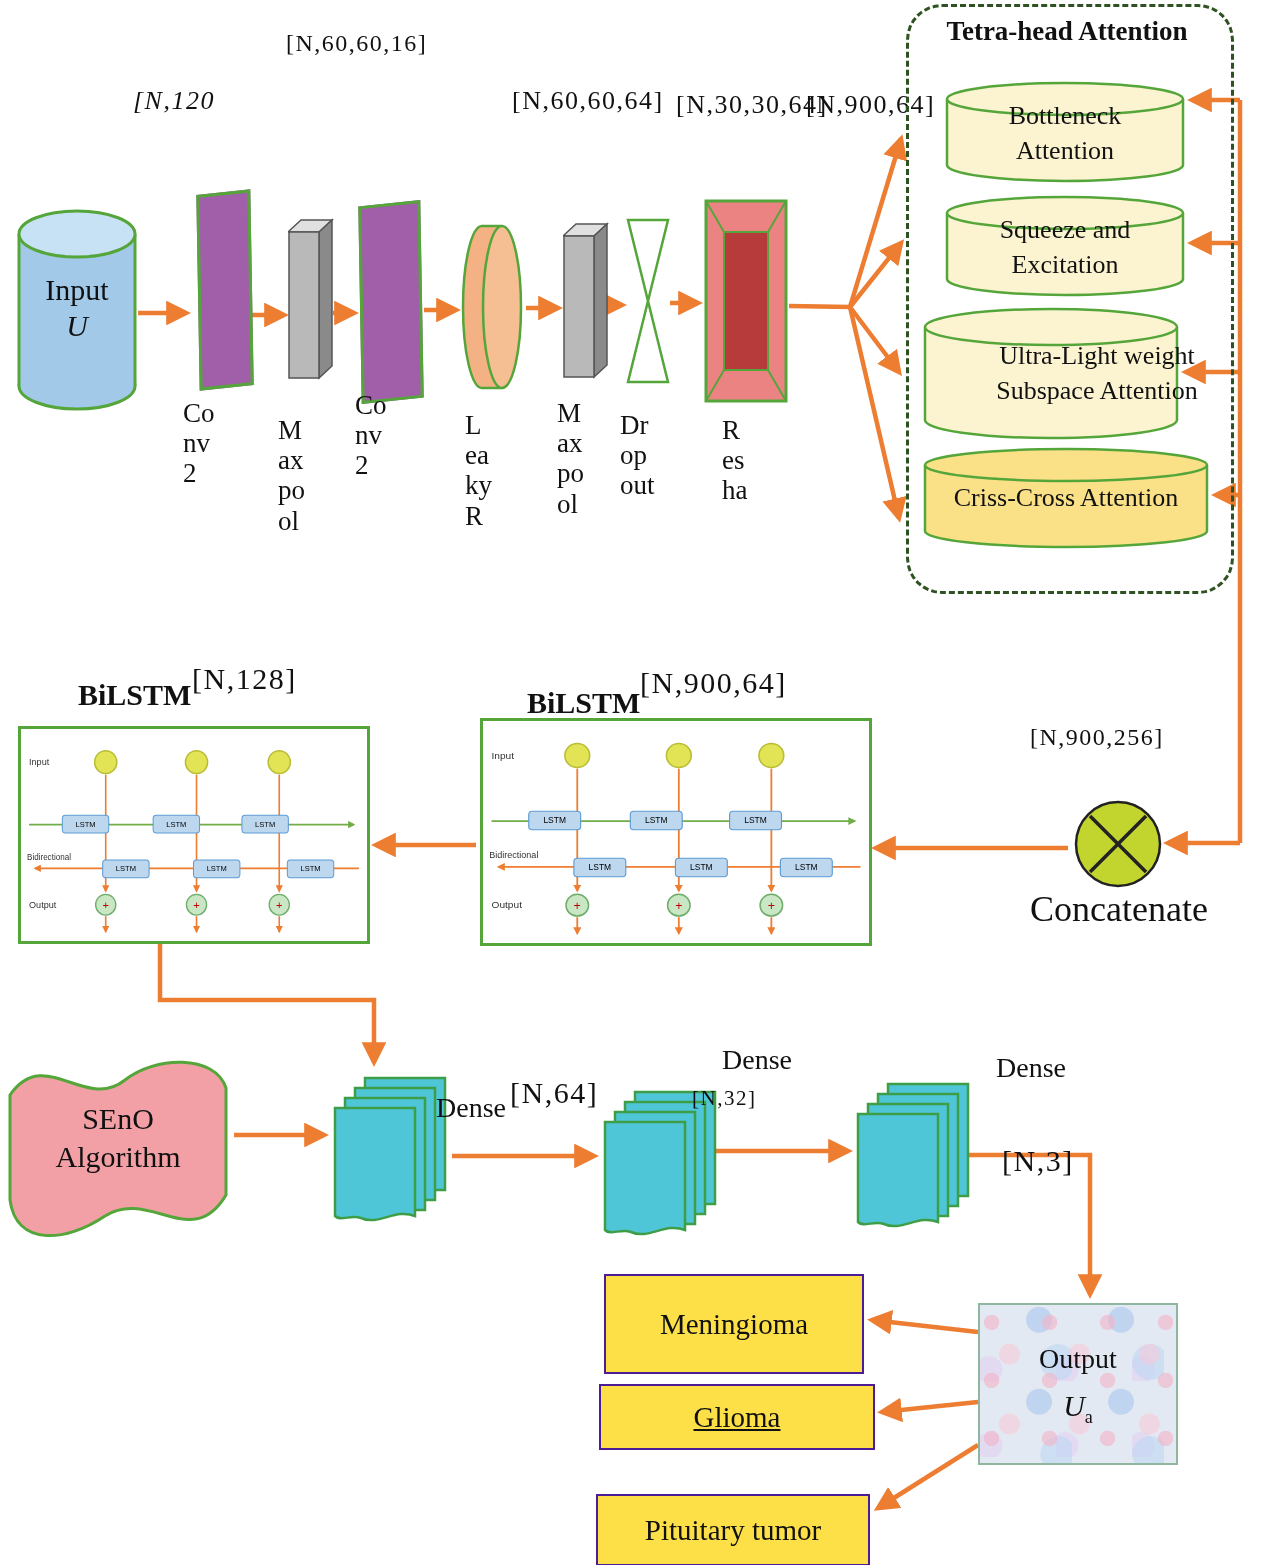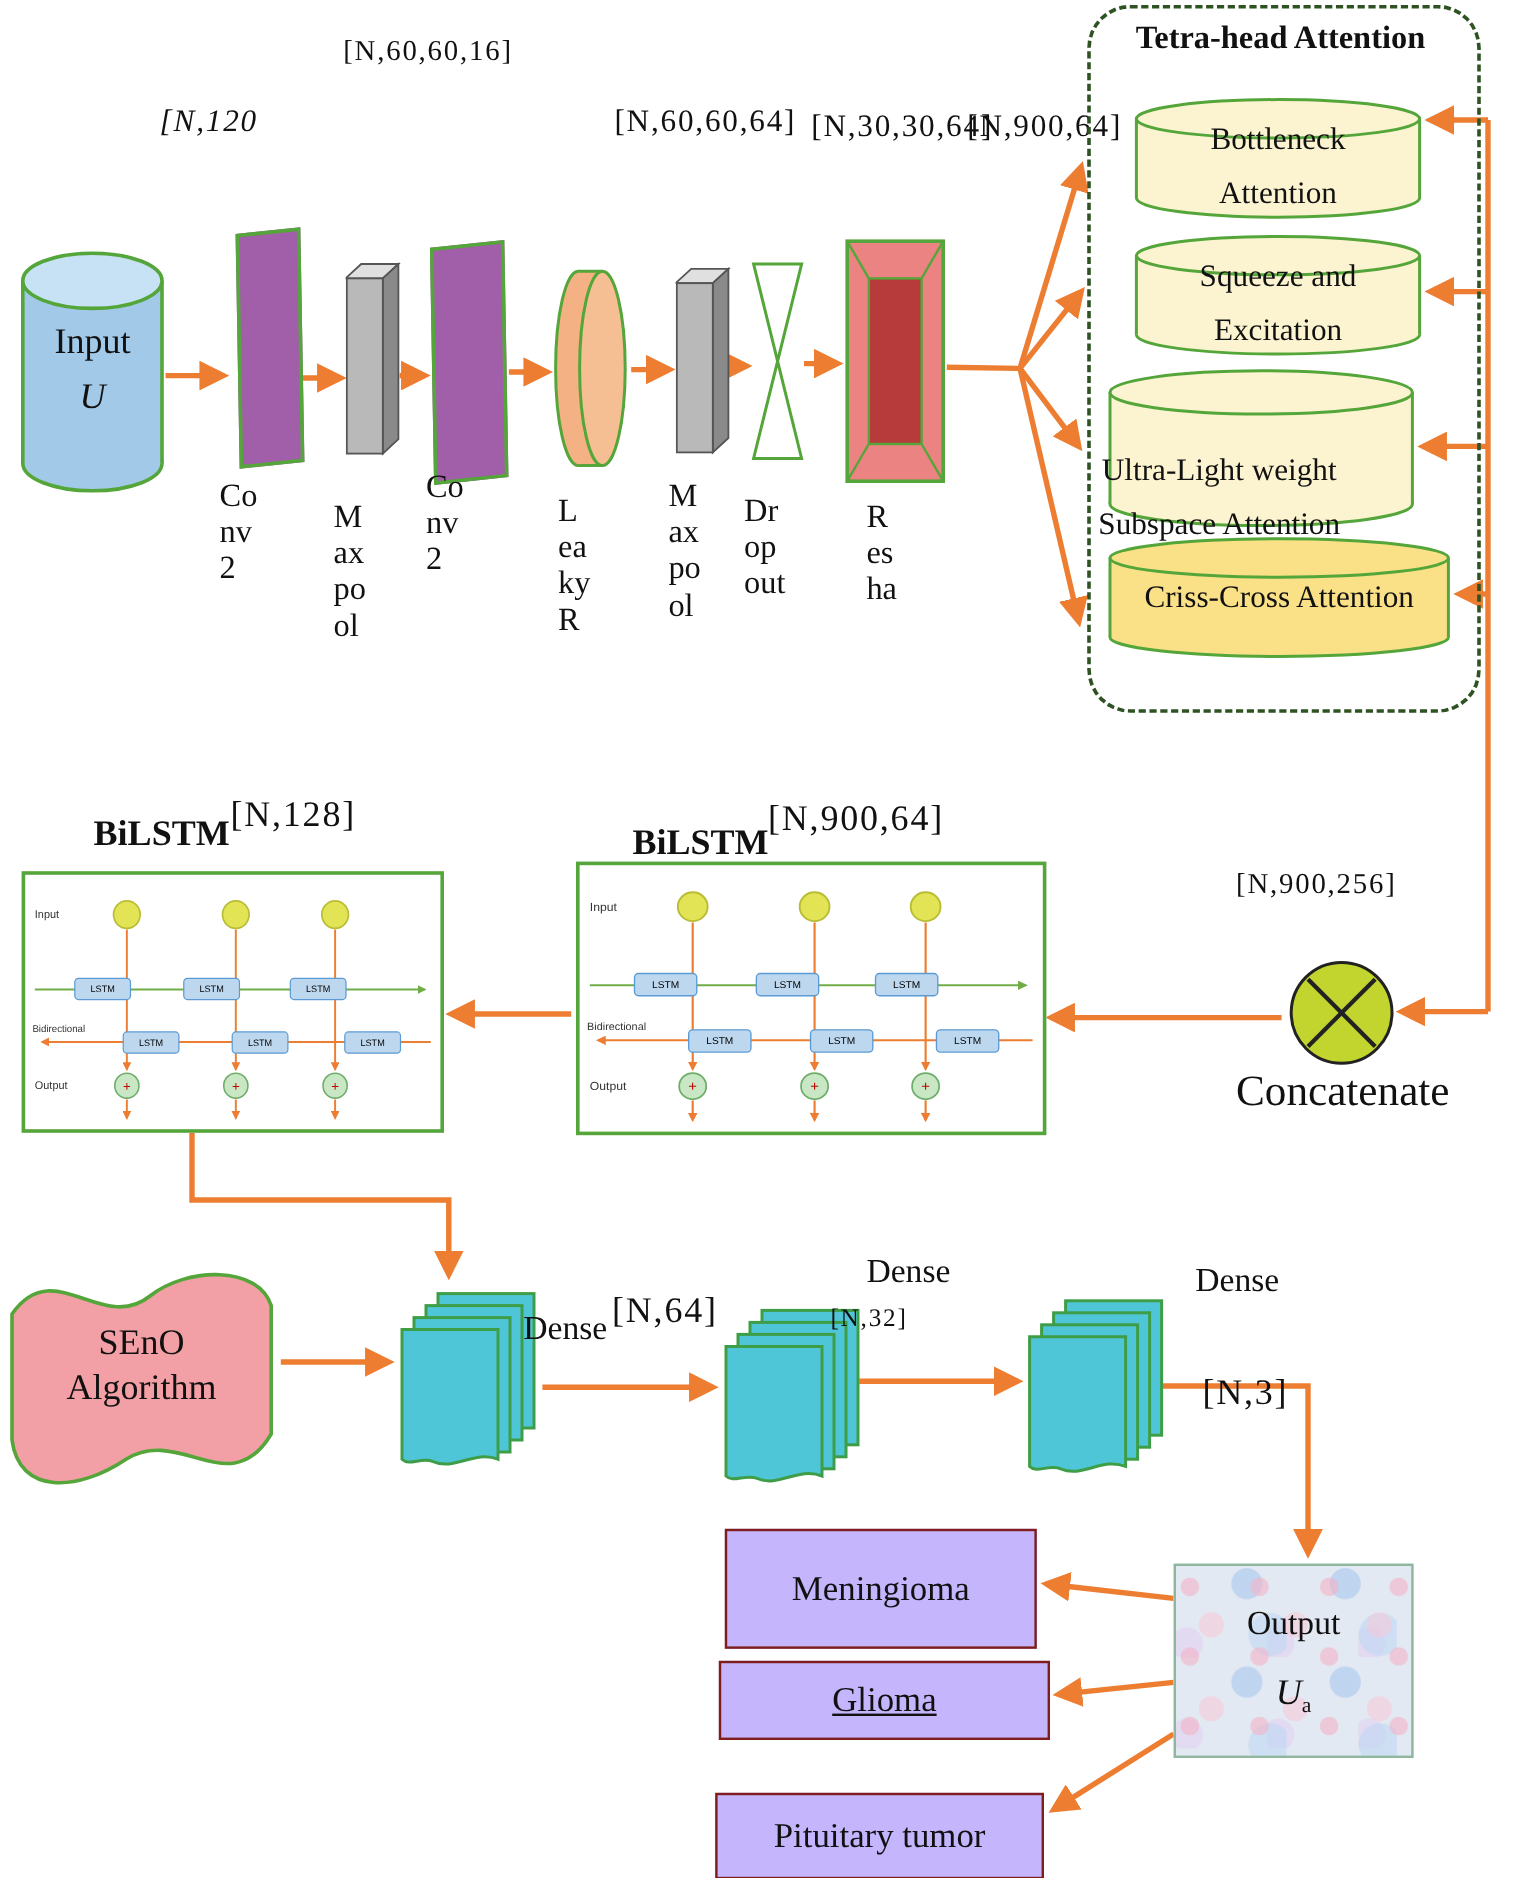--- a/index.html
+++ b/index.html
@@ -2,22 +2,22 @@
 <html><head>
 <meta charset="utf-8">
 <style>
   html,body{margin:0;padding:0;background:#fff;}
   #stage{position:relative;width:1280px;height:1565px;background:#fff;overflow:hidden;
          font-family:"Liberation Serif",serif;color:#111;}
   .abs{position:absolute;}
   .dim{font-size:26px;letter-spacing:1.5px;white-space:nowrap;}
   .blocklabel{font-size:27px;line-height:1.12;white-space:pre-line;}
   .ctr{display:flex;align-items:center;justify-content:center;text-align:center;}
-  .col{display:flex;flex-direction:column;align-items:center;justify-content:center;text-align:center;gap:10px;}
-  .clsbox{background:#c4b5fd;border:2px solid #7f1d1d;font-size:29px;}
+  .col{display:flex;flex-direction:column;align-items:center;justify-content:center;text-align:center;}
+  .clsbox{background:#fde047;border:2px solid #4c1d95;font-size:29px;}
   .bilstm-box{background:#fff;border:3px solid #55A63A;}
   .lstm-host{position:absolute;inset:4px;}
   .lstm-host svg{width:100%;height:100%;}
   .tetra{border:3px dashed #2F5222;border-radius:36px;}
   .outputbox{border:2px solid #8fb7a0;background-color:#e3e9f2;
     background-image:
       radial-gradient(circle at 20% 30%, rgba(243,178,199,.6) 0 12%, transparent 13%),
       radial-gradient(circle at 72% 18%, rgba(168,199,238,.6) 0 14%, transparent 15%),
       radial-gradient(circle at 42% 70%, rgba(249,199,214,.55) 0 16%, transparent 17%),
       radial-gradient(circle at 85% 62%, rgba(188,214,244,.55) 0 18%, transparent 19%),
@@ -175,21 +175,21 @@
     <span>Excitation</span>
   </div>
 
   <svg class="abs" style="left:922px;top:306px;" width="258" height="136">
     <ellipse cx="129" cy="114" rx="126" ry="18" fill="#FCF4D0" stroke="#55A63A" stroke-width="2.5"></ellipse>
     <rect x="3" y="21" width="252" height="93" fill="#FCF4D0"></rect>
     <line x1="3" y1="21" x2="3" y2="114" stroke="#55A63A" stroke-width="2.5"></line>
     <line x1="255" y1="21" x2="255" y2="114" stroke="#55A63A" stroke-width="2.5"></line>
     <ellipse cx="129" cy="21" rx="126" ry="18" fill="#FCF4D0" stroke="#55A63A" stroke-width="2.5"></ellipse>
   </svg>
-  <div class="abs col" style="left:887px;top:338px;width:258px;font-size:26px;line-height:1.35;margin-top:36px;">
+  <div class="abs col" style="left:968px;top:338px;width:258px;font-size:26px;line-height:1.35;">
     <span>Ultra-Light weight</span>
     <span>Subspace Attention</span>
   </div>
 
   <svg class="abs" style="left:922px;top:446px;" width="288" height="104">
     <ellipse cx="144" cy="85" rx="141" ry="16" fill="#FAE187" stroke="#55A63A" stroke-width="2.5"></ellipse>
     <rect x="3" y="19" width="282" height="66" fill="#FAE187"></rect>
     <line x1="3" y1="19" x2="3" y2="85" stroke="#55A63A" stroke-width="2.5"></line>
     <line x1="285" y1="19" x2="285" y2="85" stroke="#55A63A" stroke-width="2.5"></line>
     <ellipse cx="144" cy="19" rx="141" ry="16" fill="#FAE187" stroke="#55A63A" stroke-width="2.5"></ellipse>

